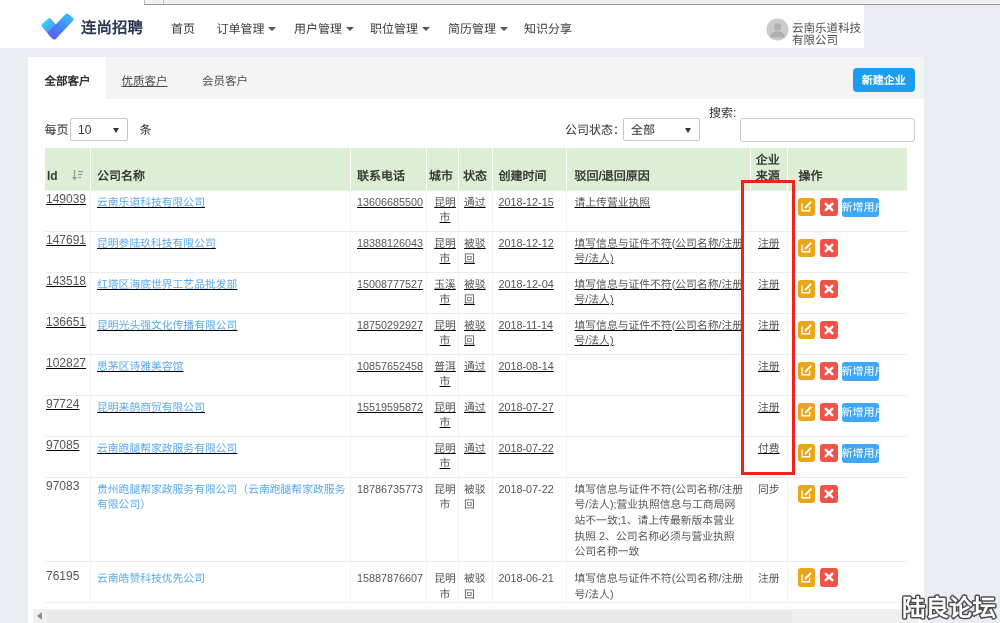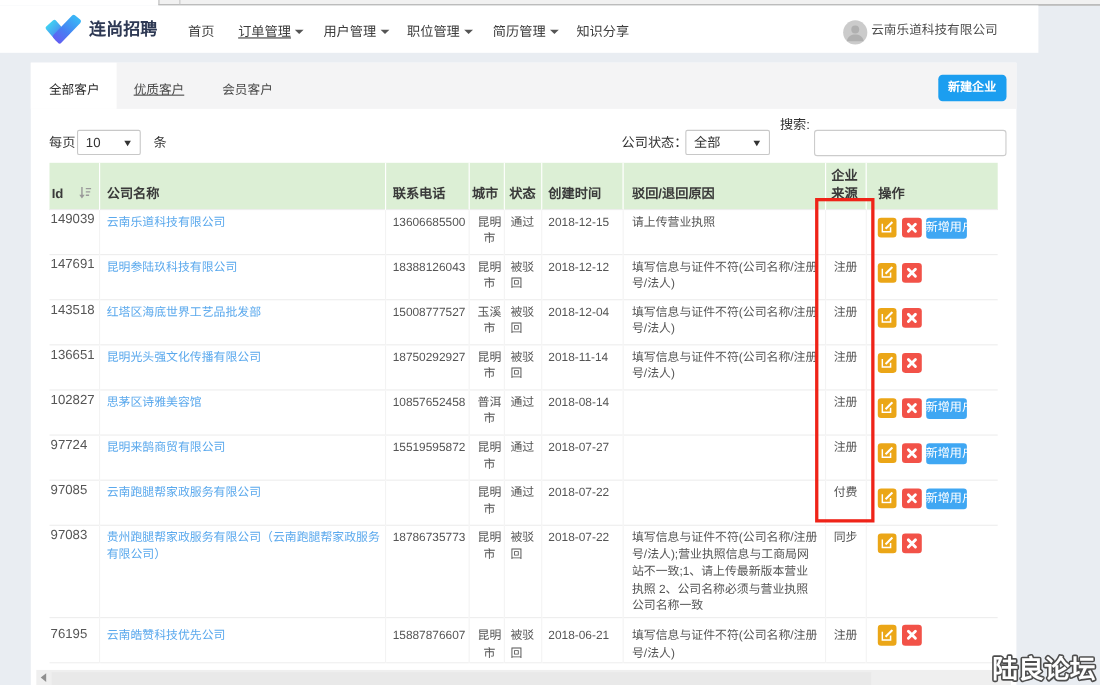--- a/index.html
+++ b/index.html
@@ -7,21 +7,21 @@
 html,body { width:1000px; height:623px; overflow:hidden; }
 body { font-family:"Liberation Sans", sans-serif; background:#e9edf2; position:relative; }
 .abs { position:absolute; }
 
 
 #chrome { left:0; top:0; width:1000px; height:5px; background:#fff; }
 #chrome .tabarea { position:absolute; left:144px; top:0; width:856px; height:5px; background:#f1f1f1; border-bottom:1px solid #989898; border-left:1px solid #bdbdbd; }
 #chrome .vline { position:absolute; left:163px; top:0; width:1px; height:4px; background:#c8c8c8; }
 
 
-#hdr { left:0; top:5px; width:944px; height:42.5px; background:#fff; }
+#hdr { left:0; top:5px; width:864px; height:42.5px; background:#fff; }
 
 #logo-tx { line-height:15.5px; left:81px; top:14.5px; font-size:15.5px; font-weight:bold; color:#2e3954; letter-spacing:0px; }
 .nav { line-height:12.5px; top:17.5px; font-size:12px; color:#3d3d3d; white-space:nowrap; }
 .caret { display:inline-block; width:0; height:0; border-left:4px solid transparent; border-right:4px solid transparent; border-top:4px solid #555; vertical-align:2px; margin-left:3.5px; }
 #usr-name { line-height:12px; left:792px; top:16.5px; font-size:11.5px; color:#4d4d4d; }
 
 
 #panel { left:28px; top:57px; width:895.5px; height:566px; background:#fff; }
 #tabbar { position:absolute; left:0; top:0; width:895.5px; height:42px; background:#f4f4f5; }
 #tab-active { position:absolute; left:0; top:0; width:77.5px; height:42px; background:#fff; }
@@ -42,21 +42,21 @@
 #tbl th.ops { padding-left:11px;margin-top:10px; }
 #tbl td { white-space:nowrap; font-size:10.8px; color:#555; vertical-align:top; padding:3.5px 5px 0 6px; border-left:1px solid #f3f3f3; border-top:1px solid #ededed; line-height:15.7px; background:#fff; }
 #tbl td:first-child { border-left:none; padding-left:1.5px; padding-top:0.5px; font-size:12px; }
 #tbl td.ct { text-align:center; padding-left:5px; padding-right:0; }
 #tbl th.ct { padding-left:2px; }
 #tbl td.st { padding-left:5px; padding-right:0; }
 #tbl th.st { padding-left:4px; }
 #tbl td.src { text-align:center; padding-left:2px; padding-right:2px; }
 #tbl th.src { text-align:center; padding-left:0; padding-right:2px; }
 #tbl a { color:#5ba9ed; text-decoration:none; }
-#tbl tr.h1 { height:41px; }
+#tbl tr.h1 { height:41px;text-decoration:underline; }
 #tbl td:nth-child(7), #tbl th:nth-child(7) { padding-left:8px; }
 #tbl tr.h8 { height:83.5px; }
 #tbl tr.h9 { height:40px; }
 #tbl tr.h9 td { padding-top:9.5px; }
 #tbl tr.h9 td:first-child { padding-top:7px; }
 #tbl { border-bottom:1px solid #efefef; }
 
 
 .btn-e, .btn-x { display:inline-block; width:17.5px; height:18.5px; border-radius:3px; vertical-align:top; text-align:center; }
 .btn-e { background:#eba617; }
@@ -93,37 +93,37 @@
         <stop offset="0" stop-color="#655cf2"></stop>
           <stop offset="0.45" stop-color="#477ef3"></stop>
           <stop offset="1" stop-color="#3ab4f6"></stop>
       </linearGradient>
     </defs>
     <path d="M2.2 13.2 L8.4 7.8 L17.3 18.0 L11.2 23.8 Z" fill="url(#g1)" stroke="url(#g1)" stroke-width="4.5" stroke-linejoin="round"></path>
     <path d="M9.2 21.5 L27.2 2.8 L32.0 6.8 L13.5 26.2 Z" fill="url(#g2)" stroke="url(#g2)" stroke-width="4.5" stroke-linejoin="round"></path>
   </svg>
   <span id="logo-tx" class="abs">连尚招聘</span>
   <span class="abs nav" style="left:171px;">首页</span>
-  <span class="abs nav" style="left:216.5px;text-decoration:underline;">订单管理<i class="caret"></i></span>
+  <span class="abs nav" style="left:216.5px;">订单管理<i class="caret"></i></span>
   <span class="abs nav" style="left:294px;">用户管理<i class="caret"></i></span>
   <span class="abs nav" style="left:370px;">职位管理<i class="caret"></i></span>
   <span class="abs nav" style="left:448px;">简历管理<i class="caret"></i></span>
   <span class="abs nav" style="left:524px;">知识分享</span>
   <svg class="abs" style="left:766px; top:13px;" width="23" height="23" viewBox="0 0 23 23">
     <circle cx="11.5" cy="11.5" r="11" fill="#cbcbcb"></circle>
     <circle cx="11.5" cy="8.8" r="3.6" fill="#b0b0b0"></circle>
     <path d="M3.8 19.5 C4.6 14.8 8 13.3 11.5 13.3 C15 13.3 18.4 14.8 19.2 19.5 Z" fill="#b0b0b0"></path>
   </svg>
   <span id="usr-name" class="abs">云南乐道科技有限公司</span>
 </div>
 
 <div id="panel" class="abs">
   <div id="tabbar">
     <div id="tab-active"></div>
-    <span class="tabtx" style="left:16.5px; font-weight:normal; color:#2f2f2f;">全部客户</span>
+    <span class="tabtx" style="left:16.5px; font-weight:bold; color:#2f2f2f;">全部客户</span>
     <span class="tabtx" style="left:93.5px;text-decoration:underline;">优质客户</span>
     <span class="tabtx" style="left:174px;">会员客户</span>
   </div>
   <div id="newbtn">新建企业</div>
 
   <div class="ftx" style="left:16.5px; top:66.5px;">每页</div>
   <div class="selbox" style="left:42px; top:60.5px; width:58px;">
       <span class="sv">10</span>
       <span class="sc"></span>
     </div>

